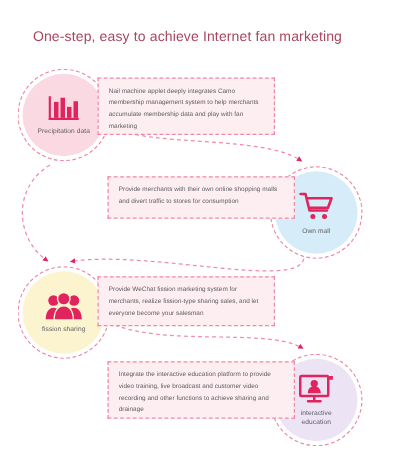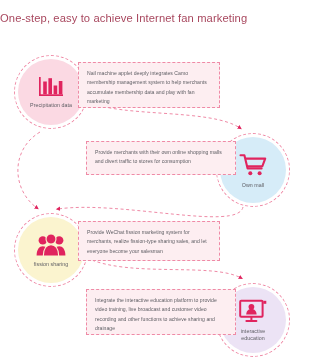--- a/index.html
+++ b/index.html
@@ -18,22 +18,23 @@
   #stage {
     position: relative;
     width: 300px;
     height: 360px;
   }
 
   
   .page-title {
     position: absolute;
     left: 0;
-    top: 12px;
-    width: 300px;
+    top: 24px;
+    width: 300px;
+    text-align: center;
     font-size: 11.2px;
     letter-spacing: 0.01em;
     color: #a8475e;
     white-space: nowrap;
   }
 
   
   #connectors {
     position: absolute;
     left: 0;

